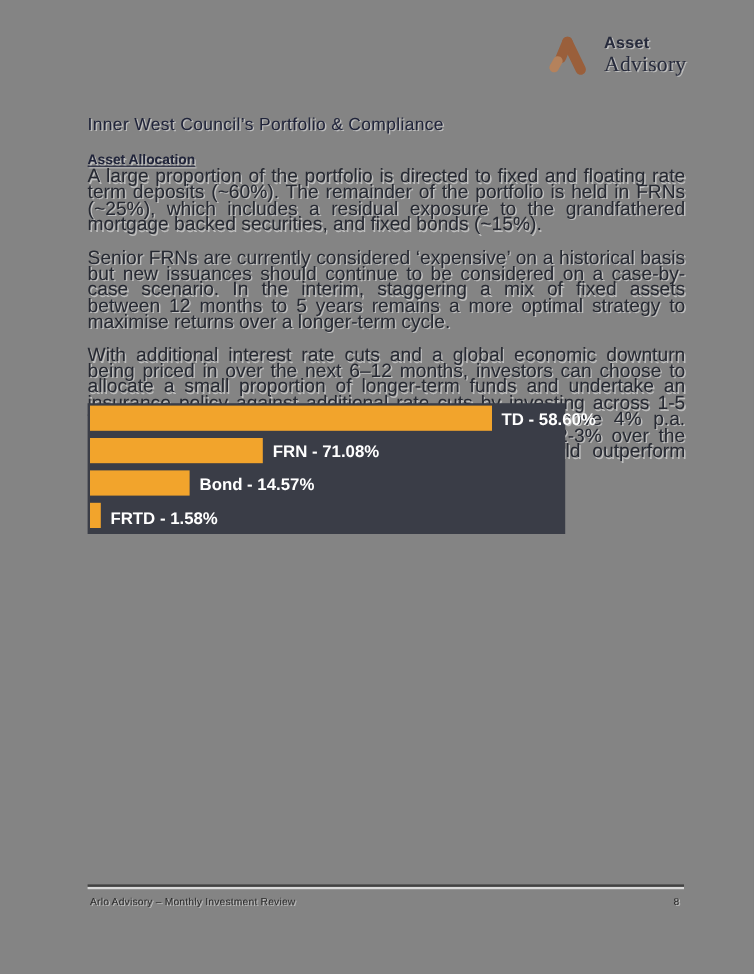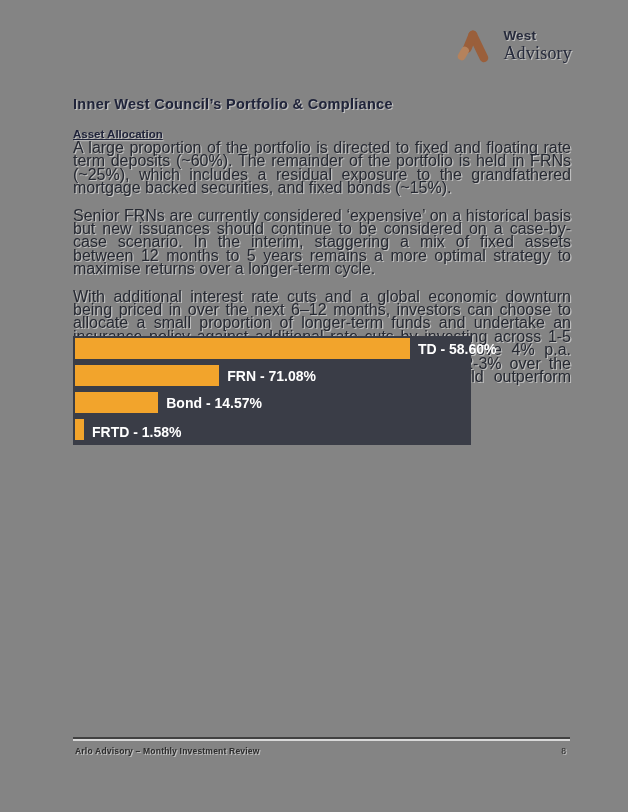--- a/index.html
+++ b/index.html
@@ -10,21 +10,21 @@
   .ghost{text-shadow:1.2px 1.2px 0 rgba(255,255,255,0.48);}
   
   .logo{position:absolute;top:27px;right:56px;display:flex;align-items:center;gap:8px;}
   .logo-mark{width:38px;height:38px;display:block;}
   .logo-text{display:flex;flex-direction:column;line-height:1.05;color:#272b3c;}
   .logo-line1{font-size:13.5px;font-weight:bold;letter-spacing:.2px;}
   .logo-line2{font-size:18px;font-weight:400;letter-spacing:.2px;font-family:Liberation Serif, serif;}
   
   .doc-title{
     position:absolute;left:73px;top:86px;width:500px;
-    font-size:14.5px;font-weight:bold;color:#20243a;letter-spacing:.3px;
+    font-size:14.5px;font-weight:normal;color:#20243a;letter-spacing:.3px;
   }
   .section-heading{
     position:absolute;left:73px;top:118px;
     font-size:11.5px;font-weight:bold;color:#20243a;text-decoration:underline;text-align:center;
   }
   .body-copy{
     position:absolute;left:73px;top:141px;width:498px;
     font-size:16px;line-height:13.4px;color:#262932;text-align:justify;
   }
   .body-copy p{margin:0 0 14px 0;}
@@ -36,39 +36,39 @@
   .bar-row{display:flex;align-items:center;height:21px;margin-bottom:6px;}
   .bar-row:last-child{margin-bottom:0;align-items:flex-end;}
   .bar{height:100%;background:#f2a42c;flex:0 0 auto;min-width:3px;}
   .bar-label{margin-left:8px;font-size:14px;font-weight:bold;color:#fff;white-space:nowrap;}
   
   .footer-rule{
     position:absolute;left:73px;top:737px;width:497px;height:2px;
     background:#414141;box-shadow:0 2px 0 #d9d9d9;
   }
   .footer-left{
-    position:absolute;left:75px;top:746px;font-size:8.5px;color:#2c2c2c;letter-spacing:.2px;font-weight:bold;
+    position:absolute;left:75px;top:746px;font-size:8.5px;color:#2c2c2c;letter-spacing:.2px;
   }
   .footer-page{
     position:absolute;right:62px;top:746px;font-size:8.5px;color:#2c2c2c;
   }
 </style>
 </head>
 <body>
 
 <div class="page">
 
   <div class="logo">
     <svg class="logo-mark" viewBox="0 0 48 44" xmlns="http://www.w3.org/2000/svg" fill="none">
       <path d="M20 8 L34 37" stroke-width="11" stroke-linecap="round" stroke="#9a5f3b"></path>
       <path d="M20 8 L13 25" stroke-width="11" stroke-linecap="round" stroke="#9a5f3b"></path>
       <path d="M6 35 L10 28" stroke-width="10" stroke-linecap="round" stroke="#b5825c"></path>
     </svg>
     <div class="logo-text ghost">
-      <span class="logo-line1">West</span>
+      <span class="logo-line1">Asset</span>
       <span class="logo-line2">Advisory</span>
     </div>
   </div>
 
   <h1 class="doc-title ghost">Inner West Council’s Portfolio &amp; Compliance</h1>
   <h2 class="section-heading ghost">Asset Allocation</h2>
 
   <div class="body-copy ghost">
     <p>A large proportion of the portfolio is directed to fixed and floating rate term deposits (~60%). The remainder of the portfolio is held in FRNs (~25%), which includes a residual exposure to the grandfathered mortgage backed securities, and fixed bonds (~15%).</p>
     <p>Senior FRNs are currently considered ‘expensive’ on a historical basis but new issuances should continue to be considered on a case-by-case scenario. In the interim, staggering a mix of fixed assets between 12 months to 5 years remains a more optimal strategy to maximise returns over a longer-term cycle.</p>

